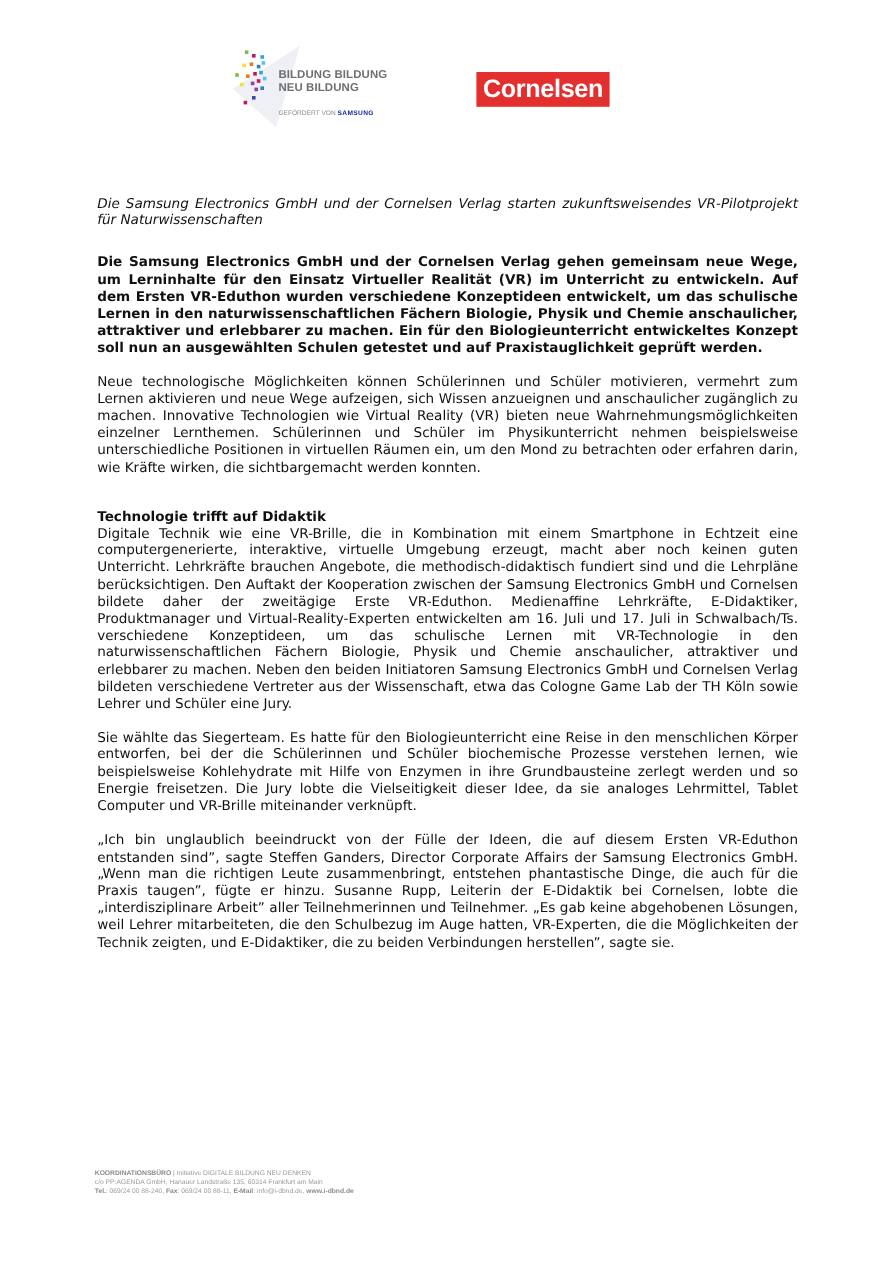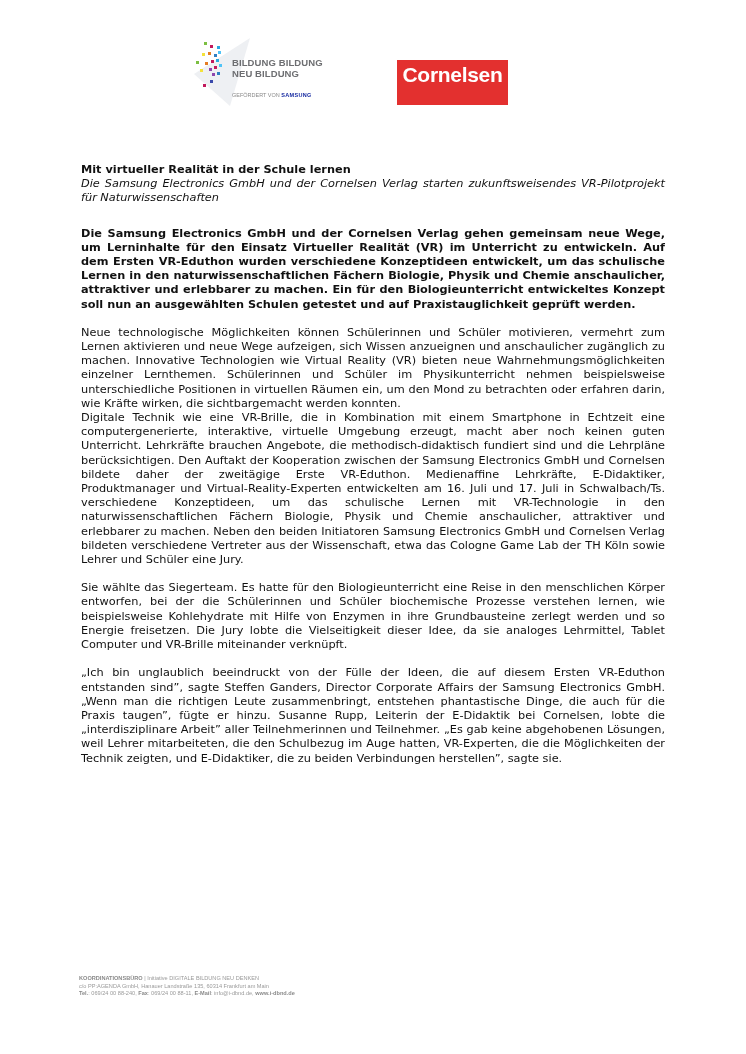--- a/index.html
+++ b/index.html
@@ -5,21 +5,21 @@
     html, body { margin: 0; padding: 0; background: #ffffff; }
     body { width: 746px; height: 1054px; position: relative; overflow: hidden;
            font-family: "DejaVu Sans", sans-serif; color: #111; }
     .logo-dbnd { position: absolute; left: 192px; top: 36px; width: 170px; height: 72px; }
     .logo-dbnd svg { position: absolute; left: 0; top: 0; }
     .dbnd-title { position: absolute; left: 40px; top: 21px; font-family: "Liberation Sans", sans-serif;
                   font-weight: bold; font-size: 9.5px; line-height: 11px; color: #6d6e71; letter-spacing: 0.1px; }
     .dbnd-sub { position: absolute; left: 40px; top: 56px; font-family: "Liberation Sans", sans-serif;
                 font-size: 5.5px; color: #8a8a8a; white-space: nowrap; }
     .dbnd-sub b { color: #1428a0; font-weight: bold; letter-spacing: 0.3px; }
-    .logo-cornelsen { position: absolute; left: 397px; top: 60px; width: 111px; height: 45px;
+    .logo-cornelsen { position: absolute; left: 397px; top: 60px; width: 111px; height: 29px;
                       background: #e3302f; color: #fff; font-family: "Liberation Sans", sans-serif;
                       font-weight: bold; font-size: 21px; line-height: 29px; text-align: center; letter-spacing: -0.3px; }
     .content { position: absolute; left: 81px; top: 163px; width: 584px; font-size: 11.3px; line-height: 14.2px; }
     .content p { margin: 0; text-align: justify; }
     .title { font-weight: bold; }
     .subtitle { font-style: italic; }
     .lead { font-weight: bold; margin-top: 21px !important; }
     .gap { margin-top: 14px !important; }
     .heading { font-weight: bold; margin-top: 27px !important; }
     .footer { position: absolute; left: 79px; top: 975px; font-family: "Liberation Sans", sans-serif;
@@ -58,24 +58,24 @@
   </div>
   <div class="dbnd-sub">
     <span>GEFÖRDERT VON</span>
     <b>SAMSUNG</b>
   </div>
 </div>
 
 <div class="logo-cornelsen">Cornelsen</div>
 
 <div class="content">
-  <p class="title">Mit virtueller Realität in der Schule lernen</p>
   <p class="subtitle">Die Samsung Electronics GmbH und der Cornelsen Verlag starten zukunftsweisendes VR-Pilotprojekt für Naturwissenschaften</p>
   <p class="lead">Die Samsung Electronics GmbH und der Cornelsen Verlag gehen gemeinsam neue Wege, um Lerninhalte für den Einsatz Virtueller Realität (VR) im Unterricht zu entwickeln. Auf dem Ersten VR-Eduthon wurden verschiedene Konzeptideen entwickelt, um das schulische Lernen in den naturwissenschaftlichen Fächern Biologie, Physik und Chemie anschaulicher, attraktiver und erlebbarer zu machen. Ein für den Biologieunterricht entwickeltes Konzept soll nun an ausgewählten Schulen getestet und auf Praxistauglichkeit geprüft werden.</p>
   <p class="gap">Neue technologische Möglichkeiten können Schülerinnen und Schüler motivieren, vermehrt zum Lernen aktivieren und neue Wege aufzeigen, sich Wissen anzueignen und anschaulicher zugänglich zu machen. Innovative Technologien wie Virtual Reality (VR) bieten neue Wahrnehmungsmöglichkeiten einzelner Lernthemen. Schülerinnen und Schüler im Physikunterricht nehmen beispielsweise unterschiedliche Positionen in virtuellen Räumen ein, um den Mond zu betrachten oder erfahren darin, wie Kräfte wirken, die sichtbargemacht werden konnten.</p>
+  <p class="heading">Technologie trifft auf Didaktik</p>
   <p>Digitale Technik wie eine VR-Brille, die in Kombination mit einem Smartphone in Echtzeit eine computergenerierte, interaktive, virtuelle Umgebung erzeugt, macht aber noch keinen guten Unterricht. Lehrkräfte brauchen Angebote, die methodisch-didaktisch fundiert sind und die Lehrpläne berücksichtigen. Den Auftakt der Kooperation zwischen der Samsung Electronics GmbH und Cornelsen bildete daher der zweitägige Erste VR-Eduthon. Medienaffine Lehrkräfte, E-Didaktiker, Produktmanager und Virtual-Reality-Experten entwickelten am 16. Juli und 17. Juli in Schwalbach/Ts. verschiedene Konzeptideen, um das schulische Lernen mit VR-Technologie in den naturwissenschaftlichen Fächern Biologie, Physik und Chemie anschaulicher, attraktiver und erlebbarer zu machen. Neben den beiden Initiatoren Samsung Electronics GmbH und Cornelsen Verlag bildeten verschiedene Vertreter aus der Wissenschaft, etwa das Cologne Game Lab der TH Köln sowie Lehrer und Schüler eine Jury.</p>
   <p class="gap">Sie wählte das Siegerteam. Es hatte für den Biologieunterricht eine Reise in den menschlichen Körper entworfen, bei der die Schülerinnen und Schüler biochemische Prozesse verstehen lernen, wie beispielsweise Kohlehydrate mit Hilfe von Enzymen in ihre Grundbausteine zerlegt werden und so Energie freisetzen. Die Jury lobte die Vielseitigkeit dieser Idee, da sie analoges Lehrmittel, Tablet Computer und VR-Brille miteinander verknüpft.</p>
   <p class="gap">„Ich bin unglaublich beeindruckt von der Fülle der Ideen, die auf diesem Ersten VR-Eduthon entstanden sind”, sagte Steffen Ganders, Director Corporate Affairs der Samsung Electronics GmbH.  „Wenn man die richtigen Leute zusammenbringt, entstehen phantastische Dinge, die auch für die Praxis taugen”, fügte er hinzu. Susanne Rupp, Leiterin der E-Didaktik bei Cornelsen, lobte die „interdisziplinare Arbeit” aller Teilnehmerinnen und Teilnehmer. „Es gab keine abgehobenen Lösungen, weil Lehrer mitarbeiteten, die den Schulbezug im Auge hatten, VR-Experten, die die Möglichkeiten der Technik zeigten, und E-Didaktiker, die zu beiden Verbindungen herstellen”, sagte sie.</p>
 </div>
 
 <div class="footer">
   <div>
     <b>KOORDINATIONSBÜRO</b>
     <span>|</span>
     <span>Initiative  DIGITALE  BILDUNG  NEU  DENKEN</span>

